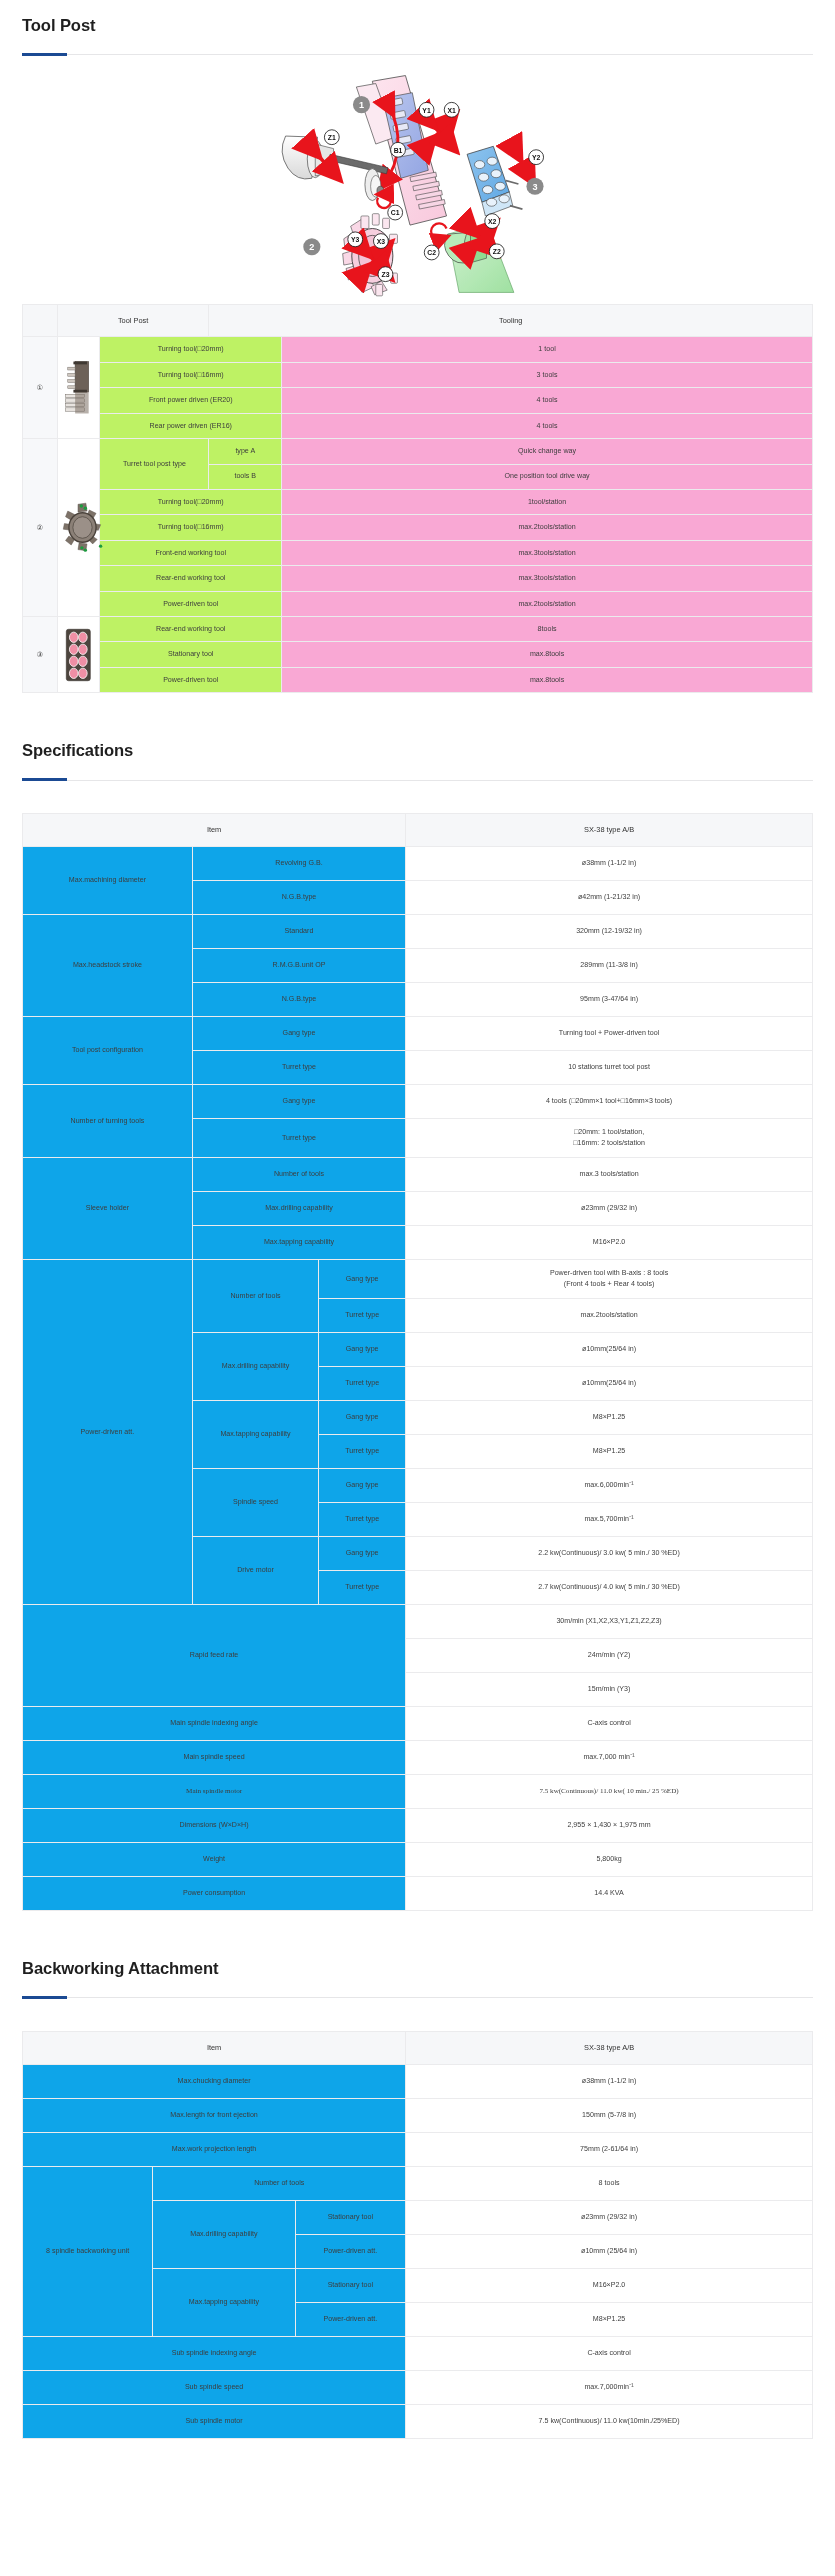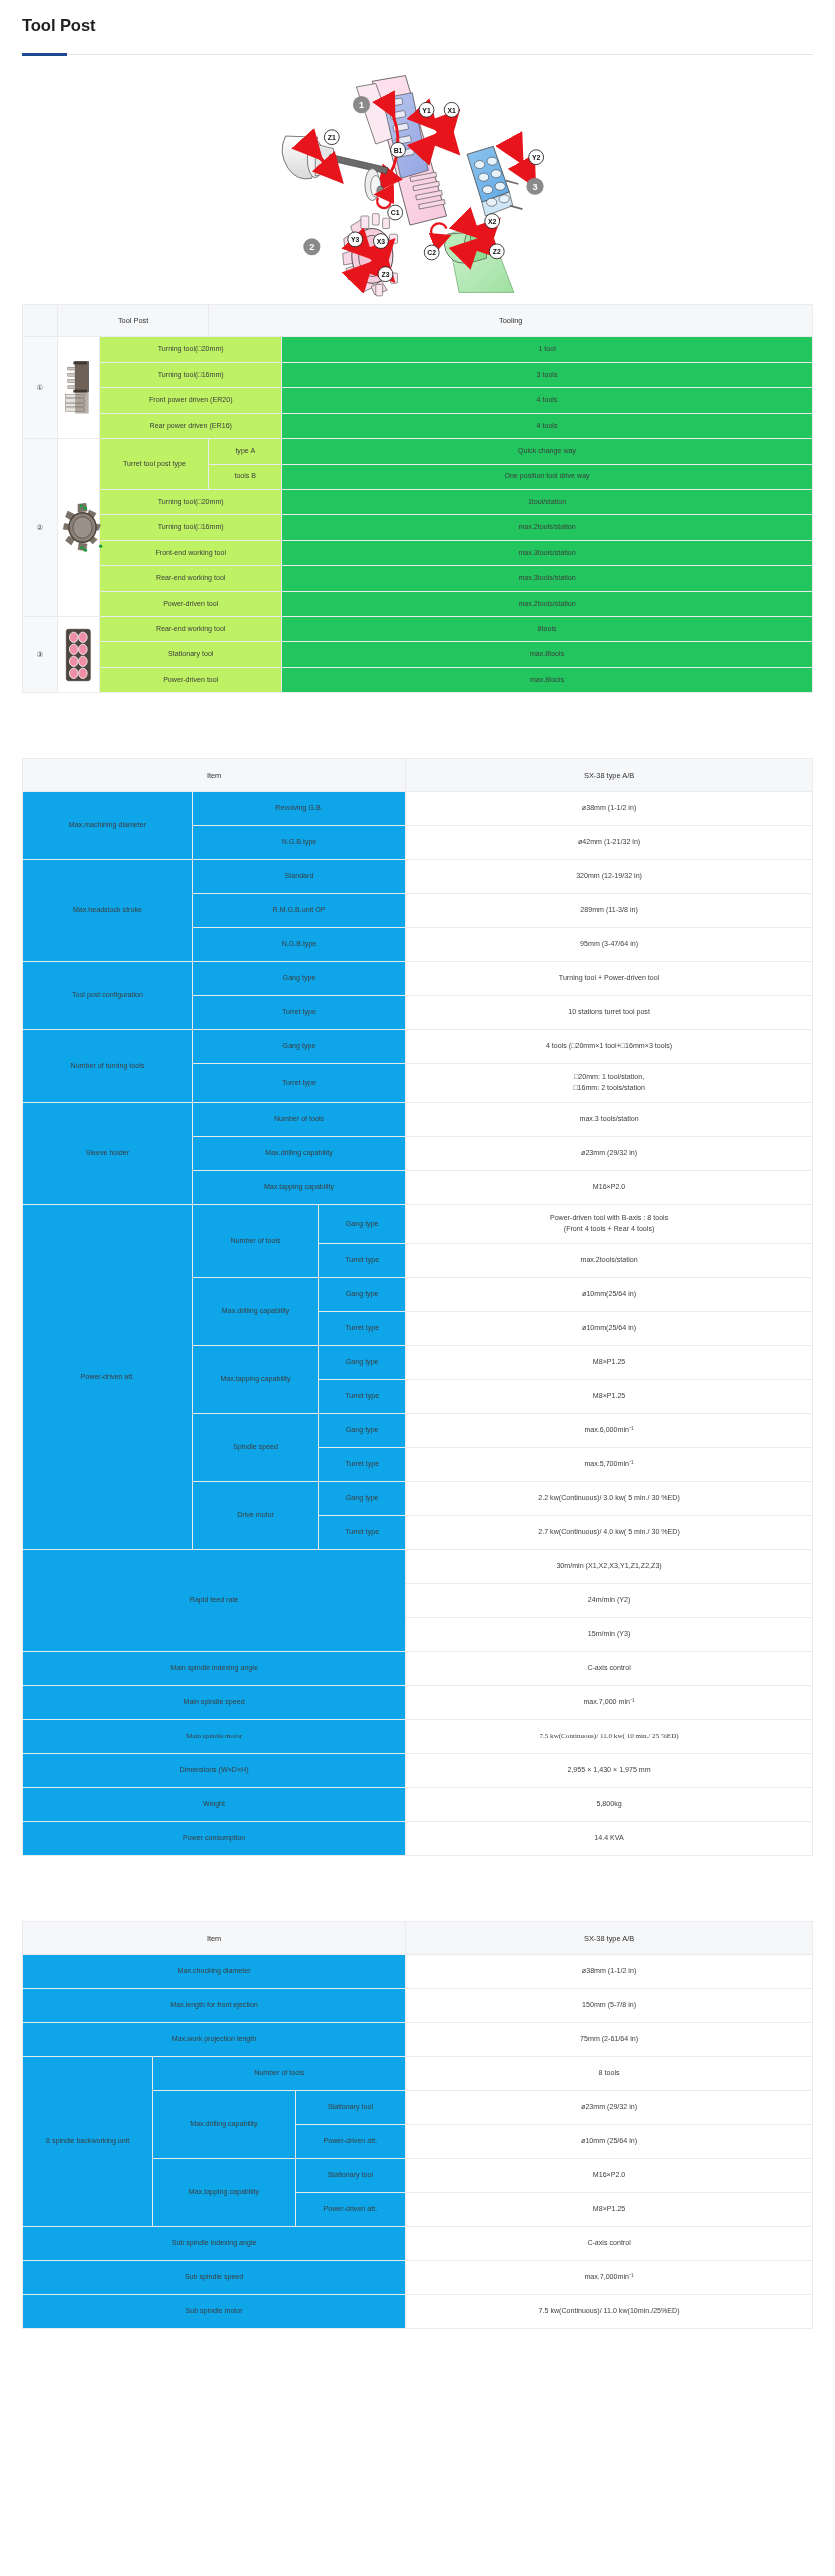--- a/index.html
+++ b/index.html
@@ -87,21 +87,21 @@
   }
   table.toolpost thead th {
     background: #f6f7f9;
     height: 32px;
     font-size: 7.4px;
     color: #313131;
   }
   table.toolpost td.idx { background: #f7f8fa; font-size: 7.4px; }
   table.toolpost td.pic { background: #ffffff; }
   table.toolpost td.lbl { background: #bef264; }
-  table.toolpost td.val { background: #22c55e; }
+  table.toolpost td.val { background: #f9a8d4; }
 
   
   .hero {
     position: relative;
     height: 237px;
     margin: 8px 0 0 0;
   }
   .hero svg { display: block; margin: 0 auto; }
 
   
@@ -416,20 +416,24 @@
             <td class="val">max.8tools</td>
           </tr>
         </tbody>
       </table>
     </div>
   </section>
 
   <div style="height:32px"></div>
 
   <section class="section">
+    <div class="sec-head">
+      <h2 class="sec-title">Specifications</h2>
+      <div class="sec-rule"></div>
+    </div>
     <div class="tbl-wrap">
       <table class="spec" id="spec-table">
         <colgroup>
             <col style="width:21.5%">
             <col style="width:16%">
             <col style="width:11%">
             <col style="width:51.5%">
           </colgroup>
         <thead>
           <tr>
@@ -572,20 +576,24 @@
               <td class="val">14.4 KVA</td>
             </tr>
           </tbody>
       </table>
     </div>
   </section>
 
   <div style="height:32px"></div>
 
   <section class="section">
+    <div class="sec-head">
+      <h2 class="sec-title">Backworking Attachment</h2>
+      <div class="sec-rule"></div>
+    </div>
     <div class="tbl-wrap">
       <table class="spec" id="bw-table">
         <colgroup>
             <col style="width:16.5%">
             <col style="width:18%">
             <col style="width:14%">
             <col style="width:51.5%">
           </colgroup>
         <thead>
           <tr>

